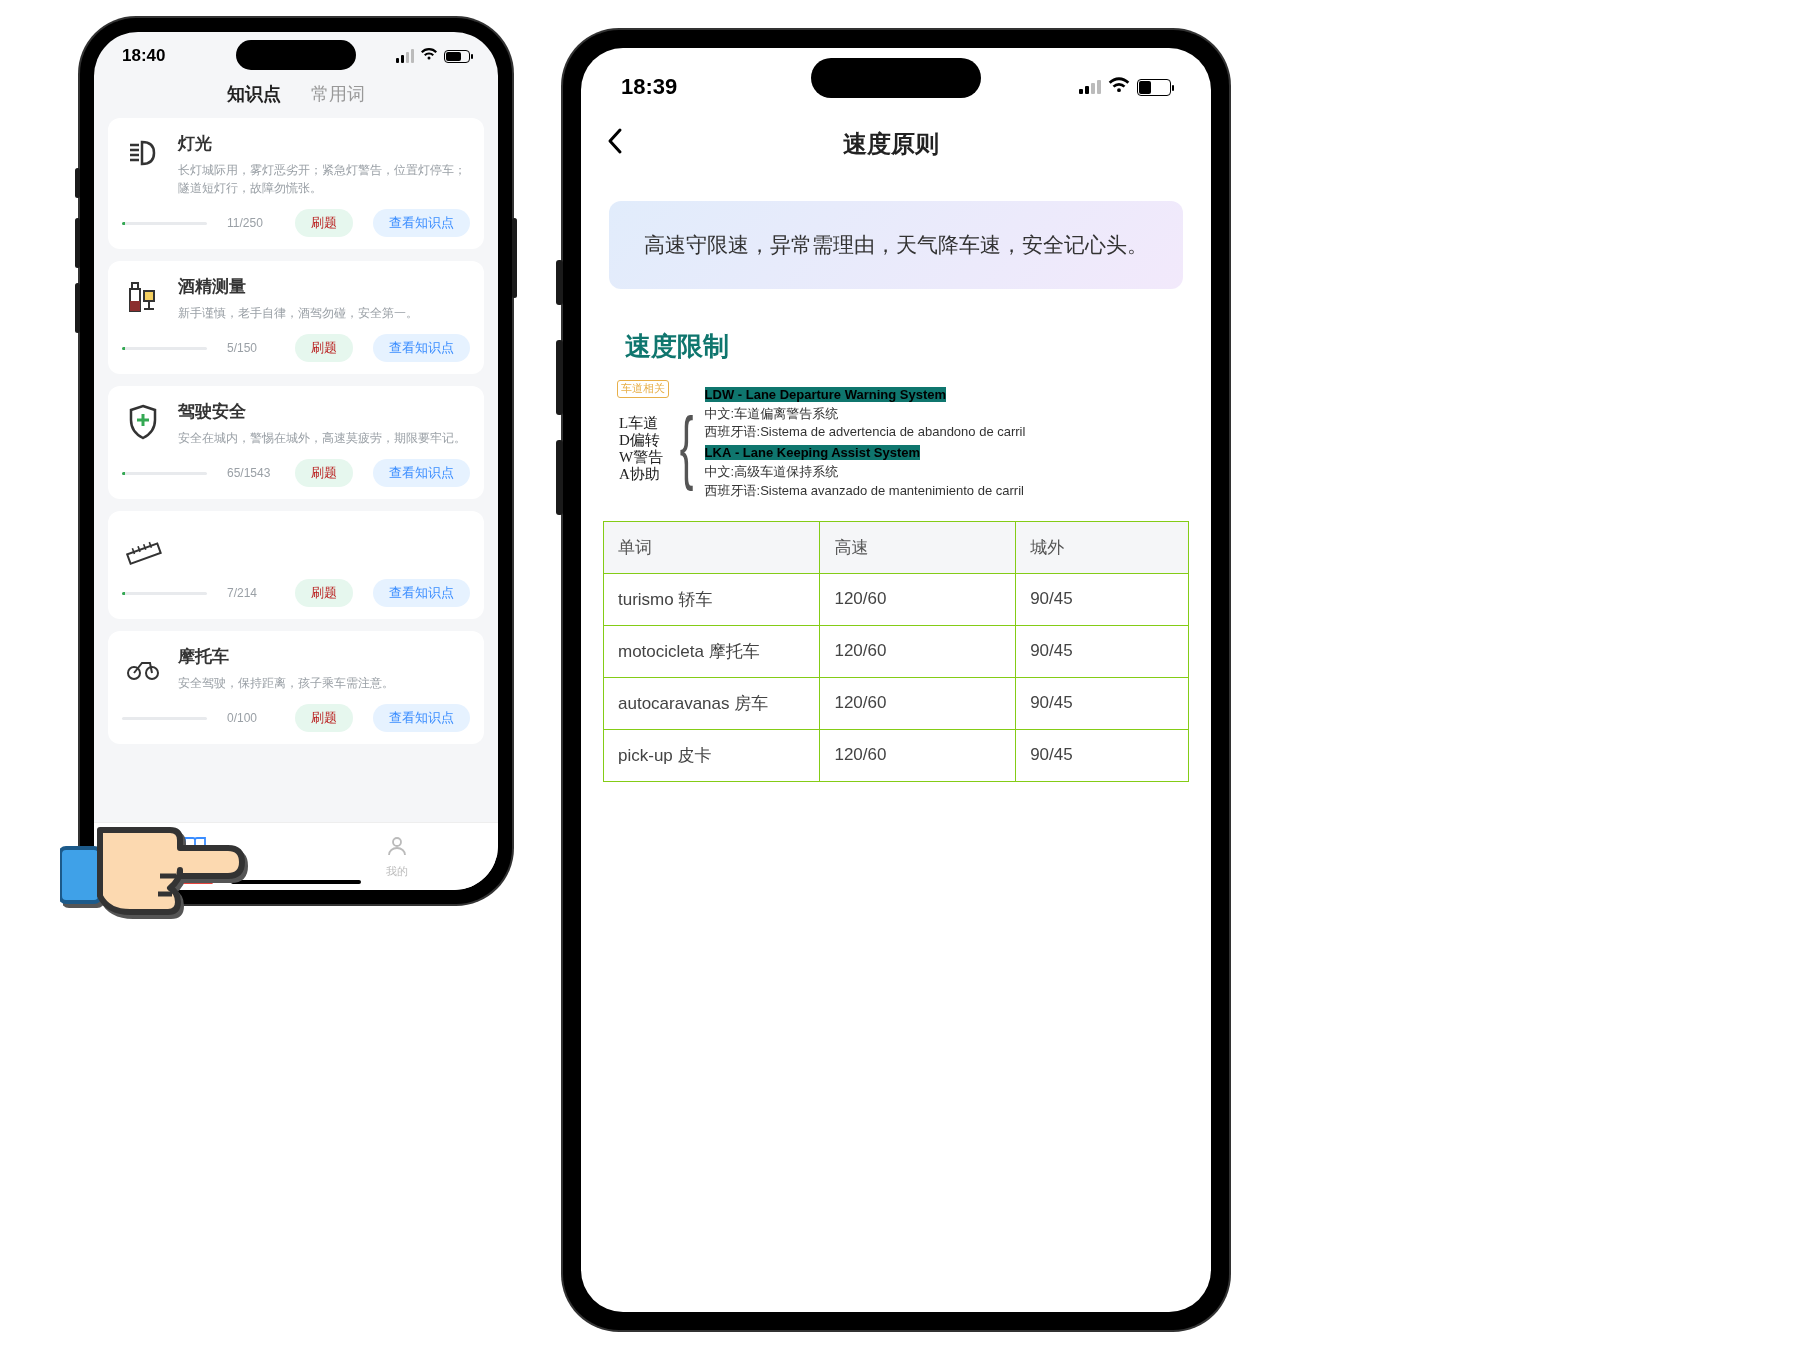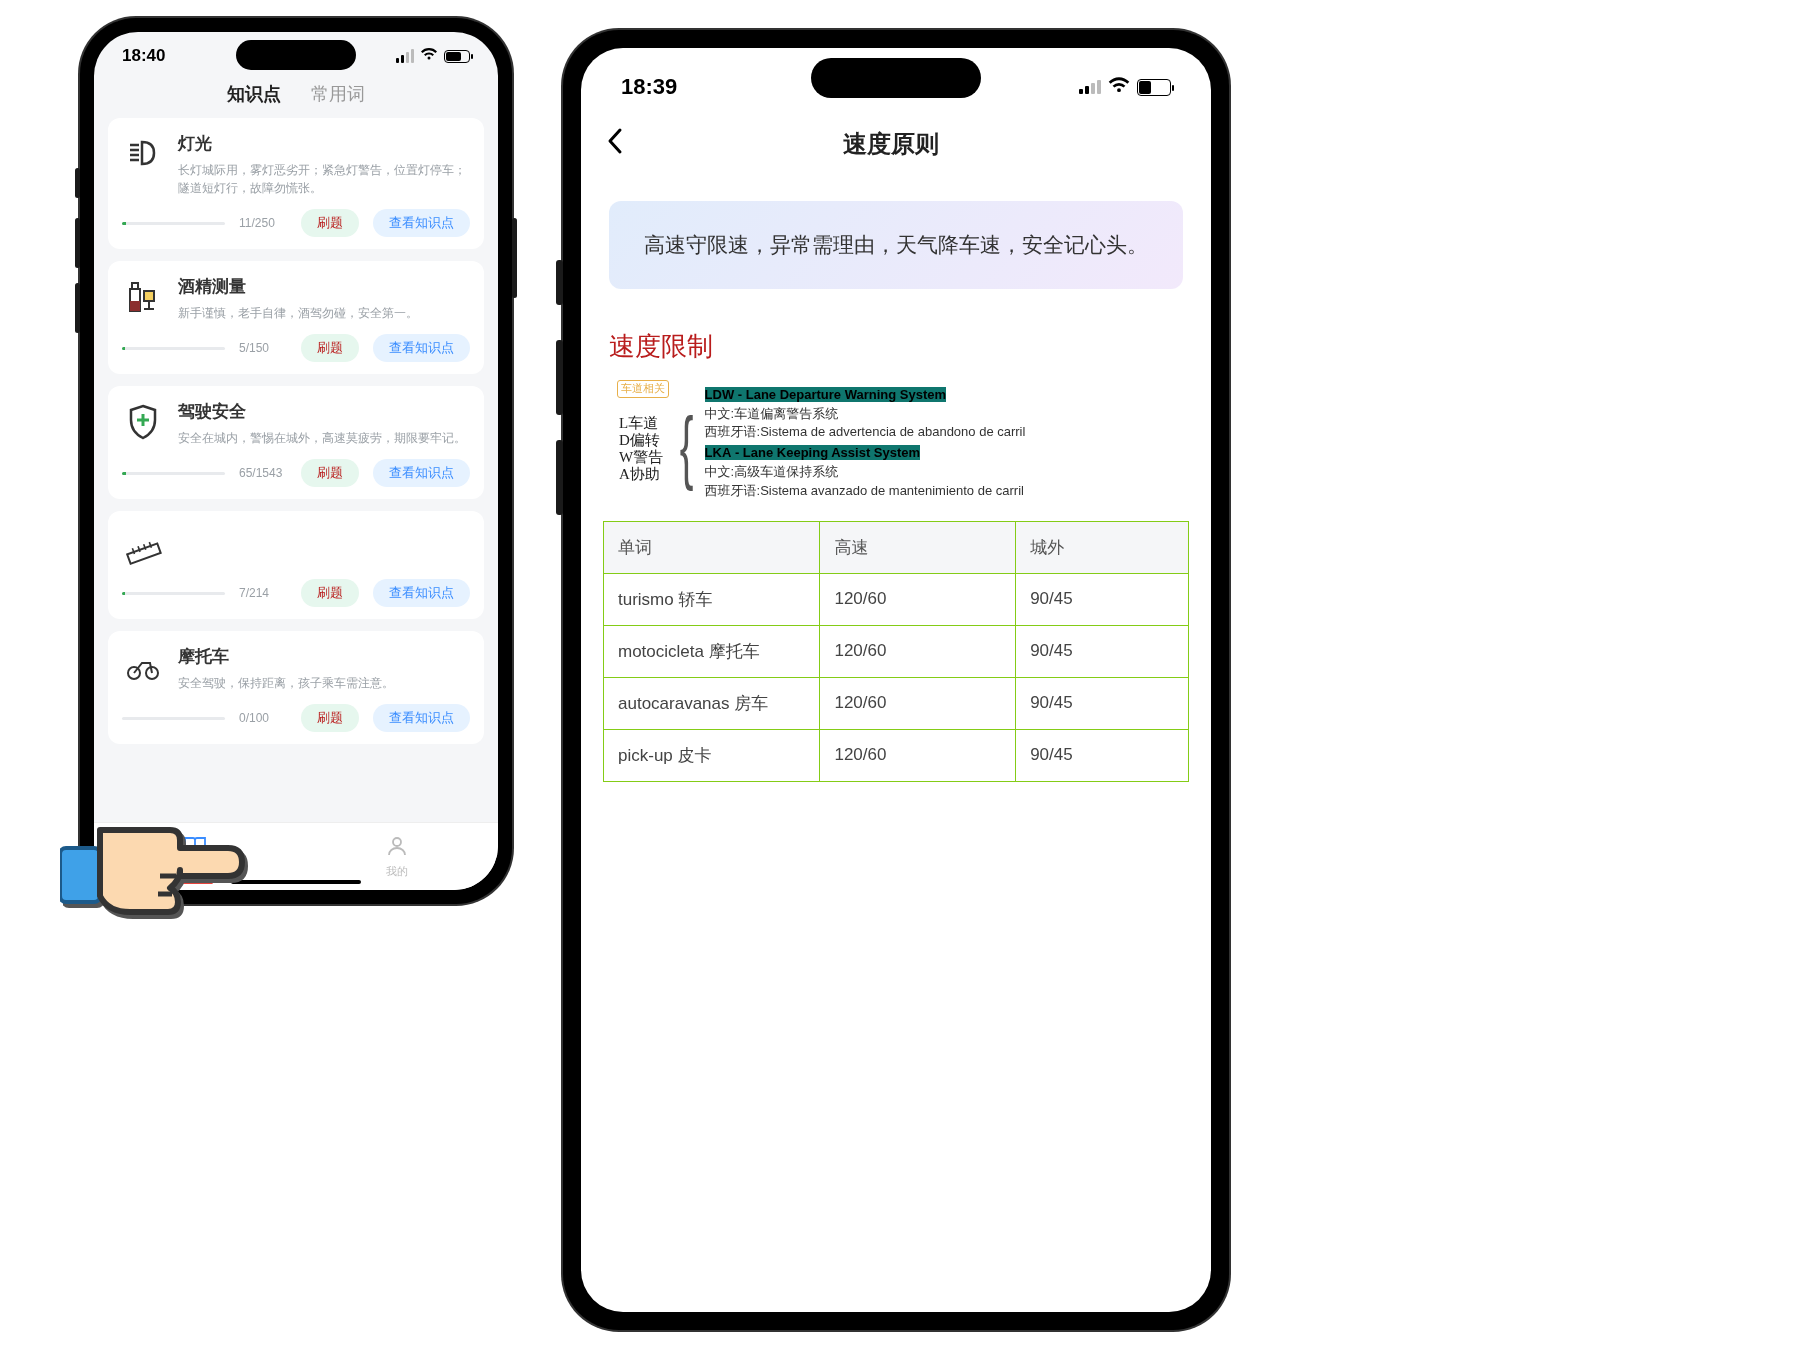--- a/index.html
+++ b/index.html
@@ -130,21 +130,21 @@
 }
 .card-head { display: flex; gap: 14px; }
 .card-icon {
   width: 42px; height: 42px; flex-shrink: 0;
   display: flex; align-items: center; justify-content: center;
 }
 .card-body { flex: 1; min-width: 0; }
 .card-title { font-size: 17px; font-weight: 600; color: #333; margin-bottom: 6px; }
 .card-desc { font-size: 12px; color: #9aa0a6; line-height: 1.5; }
 .card-foot {
-  display: flex; align-items: center; gap: 14px; margin-top: 12px;
+  display: flex; align-items: center; gap: 20px; margin-top: 12px;
 }
 .progress {
   flex: 1; height: 3px; background: #e8eaed; border-radius: 2px; position: relative; overflow: hidden;
 }
 .progress-fill { position: absolute; left: 0; top: 0; height: 100%; background: #34a853; }
 .progress-text { font-size: 12px; color: #9aa0a6; min-width: 48px; }
 .pill {
   border: none; border-radius: 16px; padding: 5px 16px; font-size: 13px; cursor: pointer;
 }
 .pill-green { background: #e6f7ee; color: #b91c1c; }
@@ -189,21 +189,21 @@
   padding: 26px 28px;
   border-radius: 12px;
   background: linear-gradient(135deg, #e1ecfb, #f2e9fb);
   font-size: 21px;
   color: #333;
   text-align: center;
   line-height: 1.7;
 }
 
 .section-heading {
-  font-size: 26px; font-weight: 400; color: #b91c1c; padding: 10px 28px 20px;
+  font-size: 26px; font-weight: 700; color: #0f766e; padding: 10px 44px 20px;
 }
 
 .lane-note {
   margin: 0 20px 18px 36px;
   display: flex;
   gap: 4px;
   font-size: 13px;
   line-height: 1.45;
   position: relative;
 }

